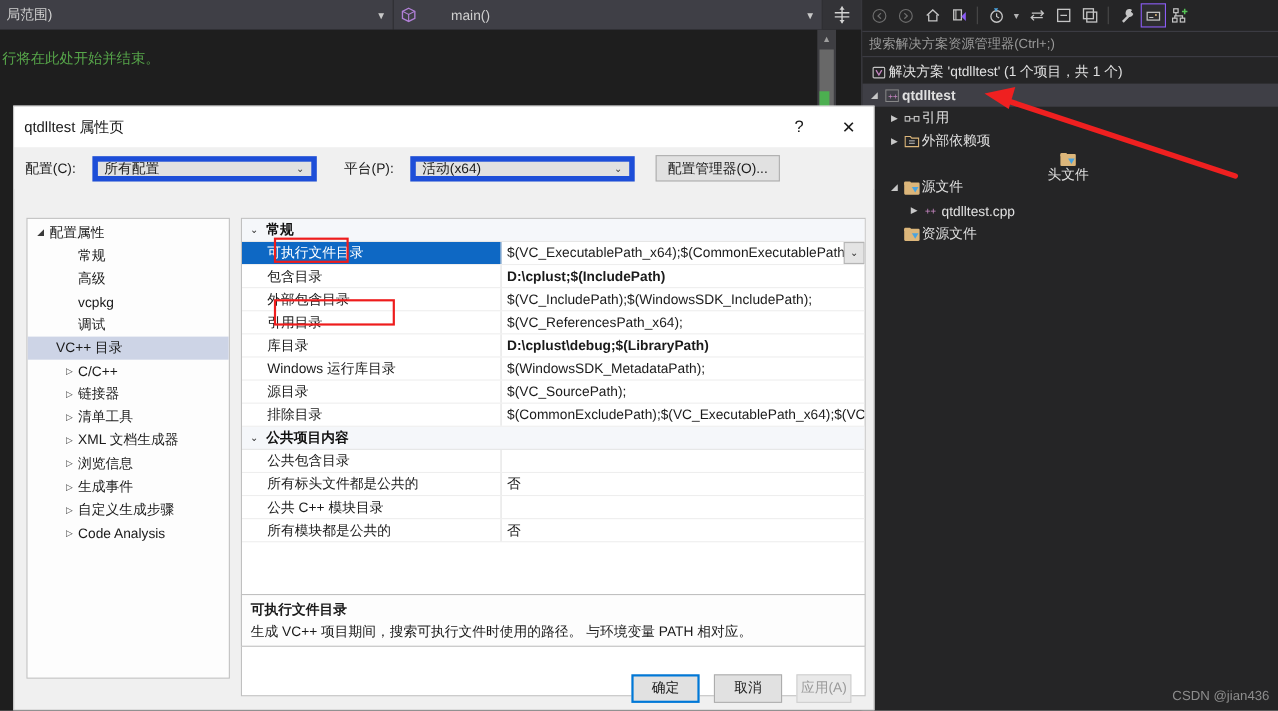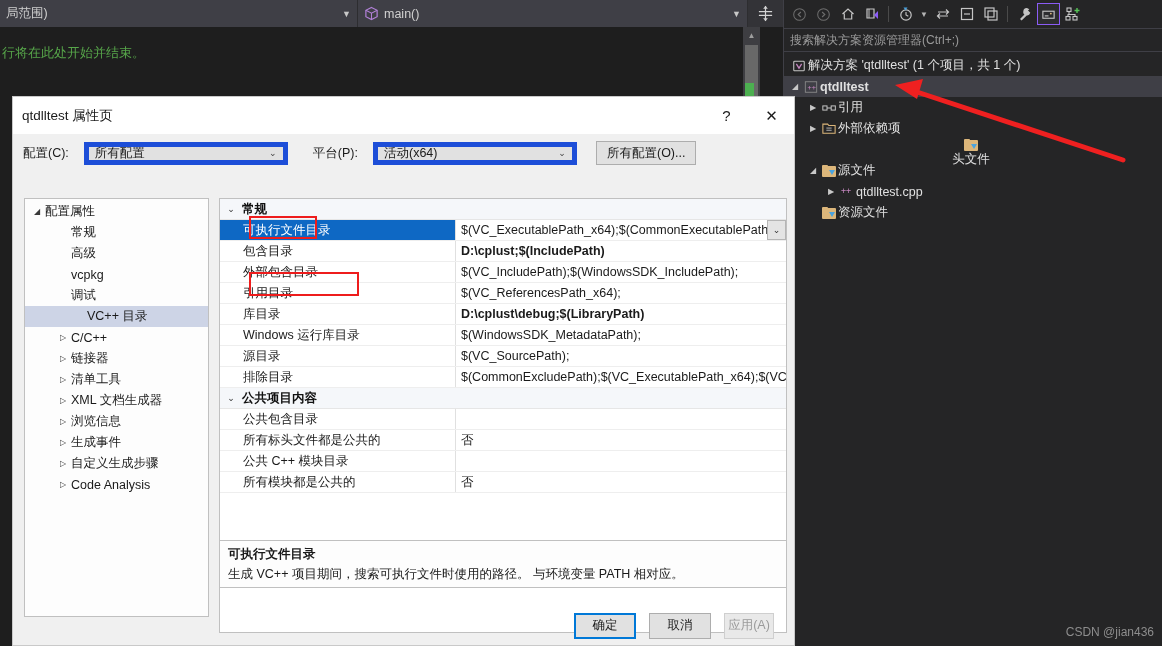--- a/index.html
+++ b/index.html
@@ -16,21 +16,21 @@
     position:absolute; left:0; top:0; width:783px; height:646px;
     background:#1e1e1e;
   }
   #nav-bar {
     position:absolute; left:0; top:0; width:783px; height:27px;
     background:#333337; display:flex; align-items:stretch;
   }
   .nav-combo {
     height:27px; background:#3f3f46; color:#d0d0d0;
     display:flex; align-items:center; padding:0 6px;
-    border-right:1px solid #2d2d30; position:relative;
+    border-right:1px solid #2d2d30; position:relative;gap:26px;
   }
   #nav-scope { width:358px; }
   #nav-member { width:390px; }
   .nav-combo .combo-text { flex:1; white-space:nowrap; overflow:hidden; font-size:12.5px; }
   .nav-combo .combo-arrow { color:#c8c8c8; font-size:9px; margin-left:4px; }
   .member-glyph {
     width:15px;height:15px;margin-right:5px;display:inline-block;position:relative;flex:0 0 auto;
   }
   #nav-splitter {
     width:35px; background:#333337; display:flex; align-items:center; justify-content:center;
@@ -430,41 +430,41 @@
     <span class="dlg-label">配置(C):</span>
     <div class="dlg-select" id="sel-config">
       <span class="sel-val">所有配置</span>
       <span class="sel-arrow">⌄</span>
     </div>
     <span class="dlg-label" style="margin-left:18px;">平台(P):</span>
     <div class="dlg-select" id="sel-platform">
       <span class="sel-val">活动(x64)</span>
       <span class="sel-arrow">⌄</span>
     </div>
-    <div id="btn-config-manager">所有配置(O)...</div>
+    <div id="btn-config-manager">配置管理器(O)...</div>
   </div>
 
   <div id="prop-tree">
     <div class="pt-row" style="padding-left:4px;">
       <span class="pt-twisty">◢</span>
       <span>配置属性</span>
     </div>
     <div class="pt-row" style="padding-left:46px;">
       <span>常规</span>
     </div>
     <div class="pt-row" style="padding-left:46px;">
       <span>高级</span>
     </div>
     <div class="pt-row" style="padding-left:46px;">
       <span>vcpkg</span>
     </div>
     <div class="pt-row" style="padding-left:46px;">
       <span>调试</span>
     </div>
-    <div class="pt-row selected" style="padding-left:62px;">
+    <div class="pt-row selected" style="padding-left:26px;">
       <span>VC++ 目录</span>
     </div>
     <div class="pt-row" style="padding-left:30px;">
       <span class="pt-twisty">▷</span>
       <span>C/C++</span>
     </div>
     <div class="pt-row" style="padding-left:30px;">
       <span class="pt-twisty">▷</span>
       <span>链接器</span>
     </div>

